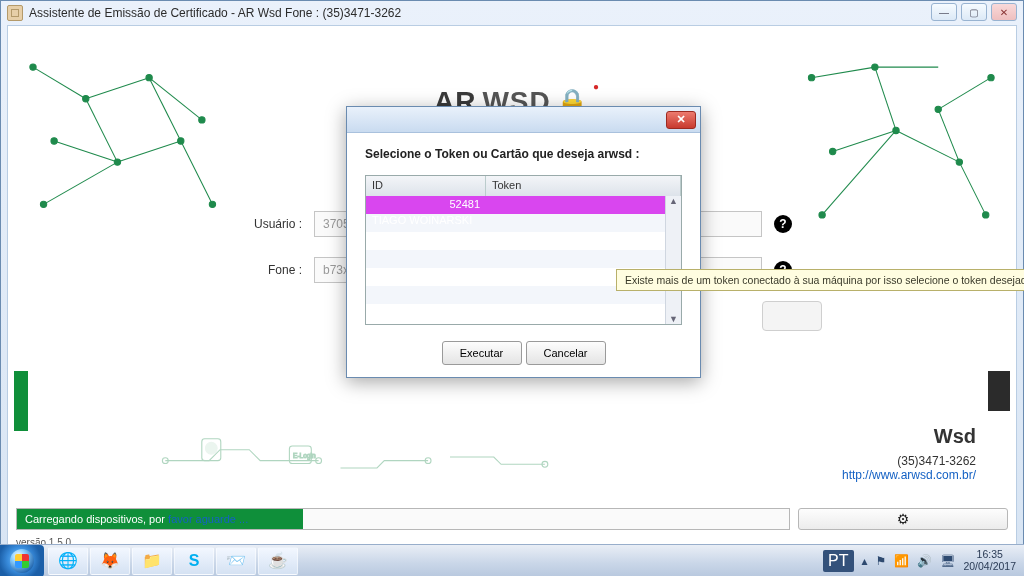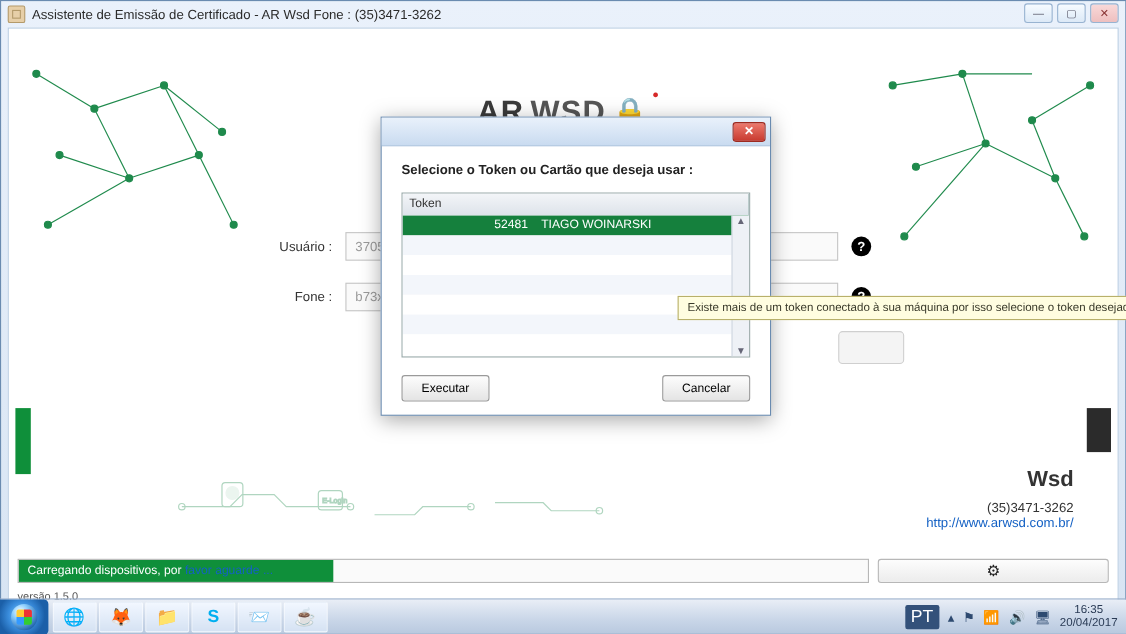--- a/index.html
+++ b/index.html
@@ -66,30 +66,30 @@
   .modal .mtitle{height:26px;background:linear-gradient(#e9f1fb,#c9dbf0);border-bottom:1px solid #a9c1dd;display:flex;justify-content:flex-end;align-items:center;padding:0 4px;}
   .modal .mclose{width:30px;height:18px;background:linear-gradient(#ec7a6e,#c83a2f);border:1px solid #9c2a21;border-radius:3px;color:#fff;display:flex;align-items:center;justify-content:center;font-size:11px;font-weight:bold;}
   .modal .mbody{padding:14px 18px 12px;}
   .modal .mlabel{font-size:12px;font-weight:bold;color:#222;margin-bottom:14px;}
   .tablewrap{border:1px solid #9aa;height:150px;background:#fff;position:relative;overflow:hidden;}
   .thead{display:flex;height:20px;background:linear-gradient(#f3f5f8,#dde3ea);font-size:11px;color:#333;}
   .thead div{border-right:1px solid #bcc;padding:3px 6px;}
   .thead .c1{width:120px;}
   .thead .c2{flex:1;}
   .trow{display:flex;height:18px;font-size:11px;color:#fff;}
-  .trow.sel{background:#15803d;}
+  .trow.sel{background:#d946ef;flex-direction:column;}
   .trow .c1{width:120px;text-align:right;padding:2px 6px;}
   .trow .c2{flex:1;padding:2px 6px;}
   .trow.alt{background:#eef4fb;color:#333;}
   .trow.empty{background:#fff;}
   .trow.empty.alt{background:#f3f6fb;}
   .tscroll{position:absolute;right:0;top:20px;bottom:0;width:16px;background:#eef1f6;border-left:1px solid #cfd6e0;}
   .tscroll::before{content:"▲";position:absolute;top:0;left:0;right:0;text-align:center;font-size:9px;color:#667;}
   .tscroll::after{content:"▼";position:absolute;bottom:0;left:0;right:0;text-align:center;font-size:9px;color:#667;}
-  .mbtns{display:flex;justify-content:space-between;gap:4px;margin-top:16px;}
+  .mbtns{display:flex;justify-content:center;gap:4px;margin-top:16px;}
   .mbtn{min-width:80px;height:24px;font-size:11px;border:1px solid #9a9a9a;background:linear-gradient(#fdfdfd,#e4e4e4);border-radius:3px;}
 
   
   .tooltip{position:absolute;top:268px;left:615px;background:#fffde0;border:1px solid #b8b06a;padding:4px 8px;font-size:10.5px;color:#3a3a2a;white-space:nowrap;z-index:50;}
 
   
   .taskbar{position:absolute;left:0;right:0;bottom:0;height:32px;background:linear-gradient(#e9eef6,#c9d6e8 60%,#b9c9df);border-top:1px solid #98aecb;display:flex;align-items:center;}
   .start{width:44px;height:32px;background:radial-gradient(circle at 45% 45%,#8ed0ff 0,#3a8ddd 40%,#1b5fa8 70%);border-radius:0 4px 4px 0;display:flex;align-items:center;justify-content:center;}
   .orb{width:24px;height:24px;border-radius:50%;background:radial-gradient(circle at 35% 30%,#fff,#8ed0ff 30%,#1b5fa8 80%);position:relative;}
   .orb::after{content:"";position:absolute;inset:5px;background:conic-gradient(#e33 0 25%,#3c3 0 50%,#39f 0 75%,#fc3 0);border-radius:2px;transform:rotate(0deg);}
@@ -223,23 +223,24 @@
     </div>
 
     <div class="version">versão 1.5.0</div>
   </div>
 
   <div class="modal">
     <div class="mtitle">
       <div class="mclose">✕</div>
     </div>
     <div class="mbody">
-      <div class="mlabel">Selecione o Token ou Cartão que deseja usar :</div>
+      <div class="mlabel">Selecione o Token ou Cartão que deseja arwsd :</div>
       <div class="tablewrap">
         <div class="thead">
+          <div class="c1">ID</div>
           <div class="c2">Token</div>
         </div>
         <div class="trow sel">
           <div class="c1">52481</div>
           <div class="c2">TIAGO WOINARSKI</div>
         </div>
         <div class="trow empty alt">
             <div class="c1"></div>
             <div class="c2"></div>
           </div>

